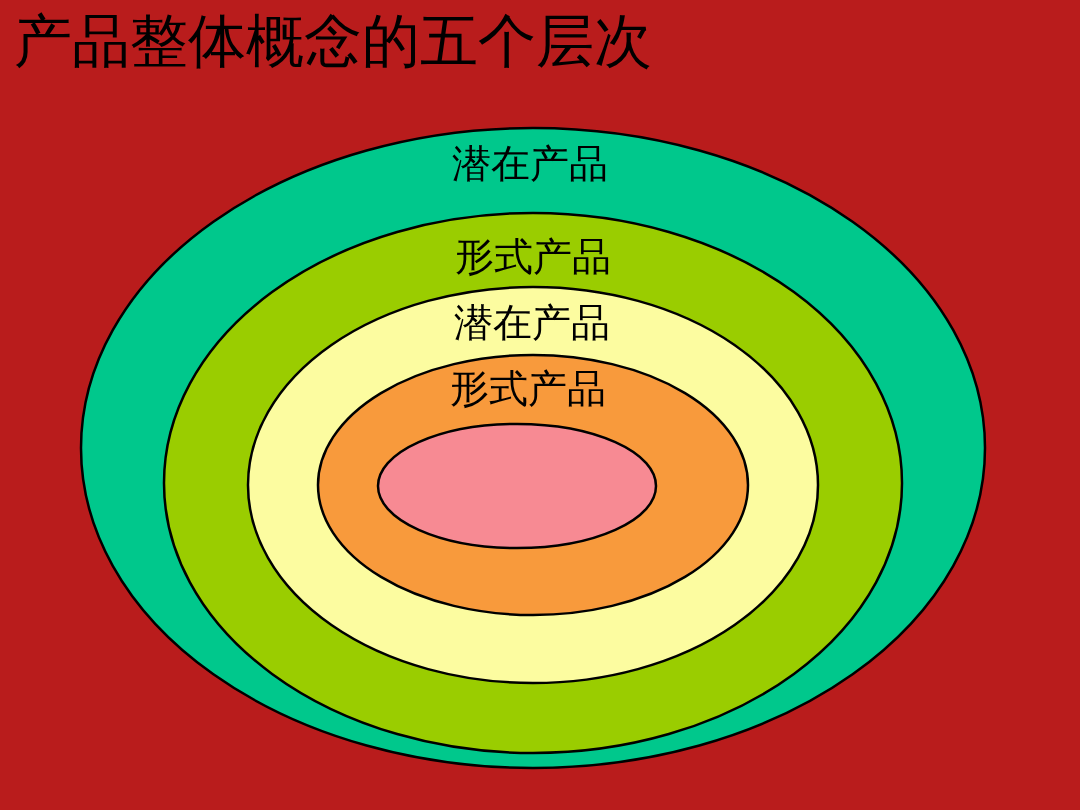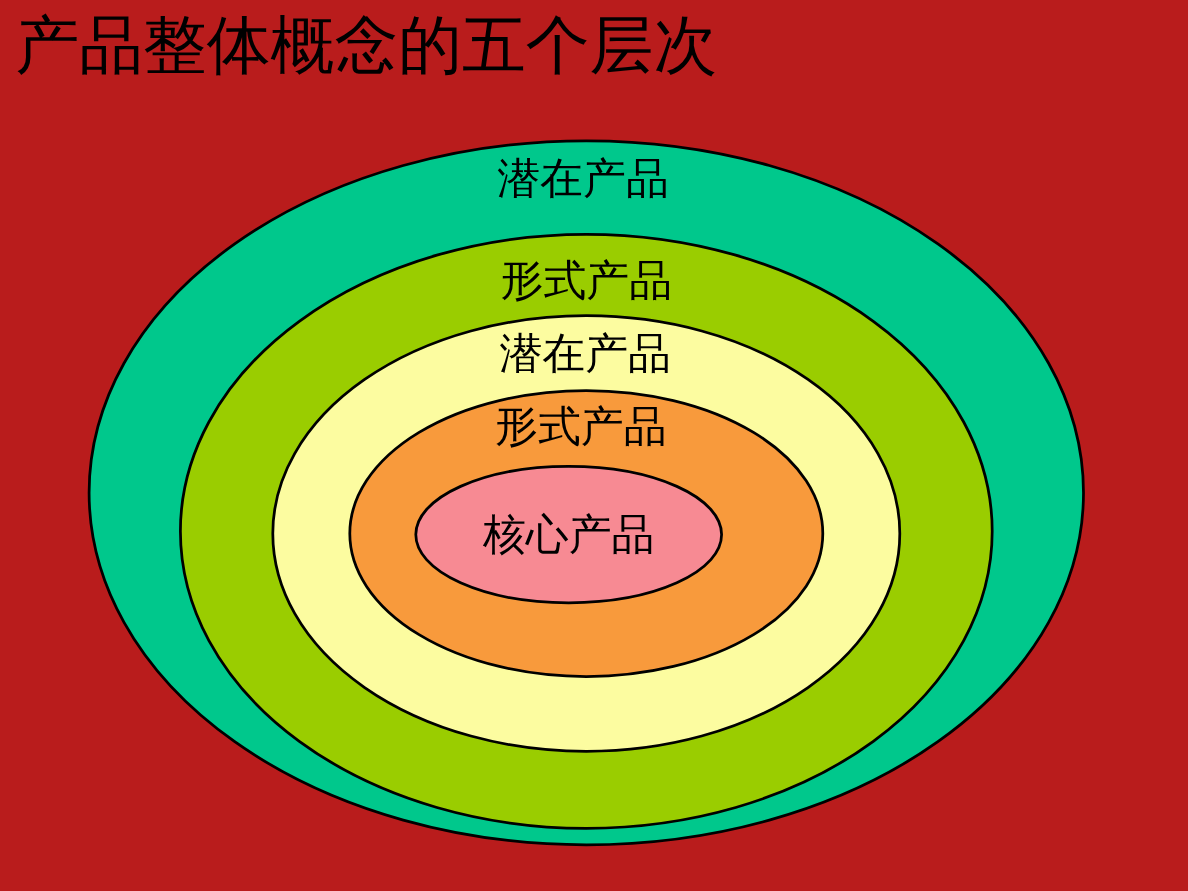--- a/index.html
+++ b/index.html
@@ -64,15 +64,14 @@
   </svg>
 
   <div class="layer-label" style="left:530px; top:163px;">潜在产品</div>
 
   <div class="layer-label" style="left:533px; top:256px;">形式产品</div>
 
   <div class="layer-label" style="left:532px; top:322px;">潜在产品</div>
 
   <div class="layer-label" style="left:528px; top:388px;">形式产品</div>
 
-  <div class="layer-label" style="left:517px; top:487px;">核心产品</div>
 
 </div>
 
 </body></html>

